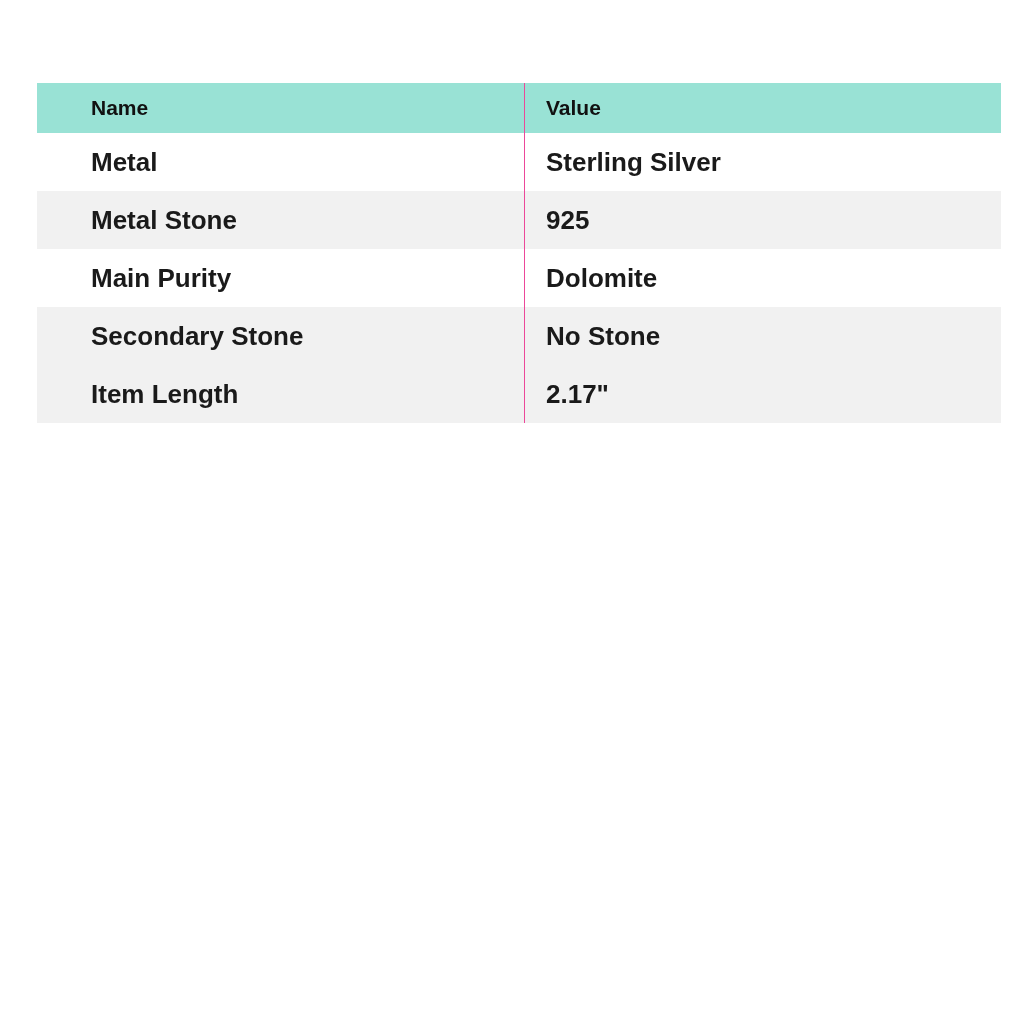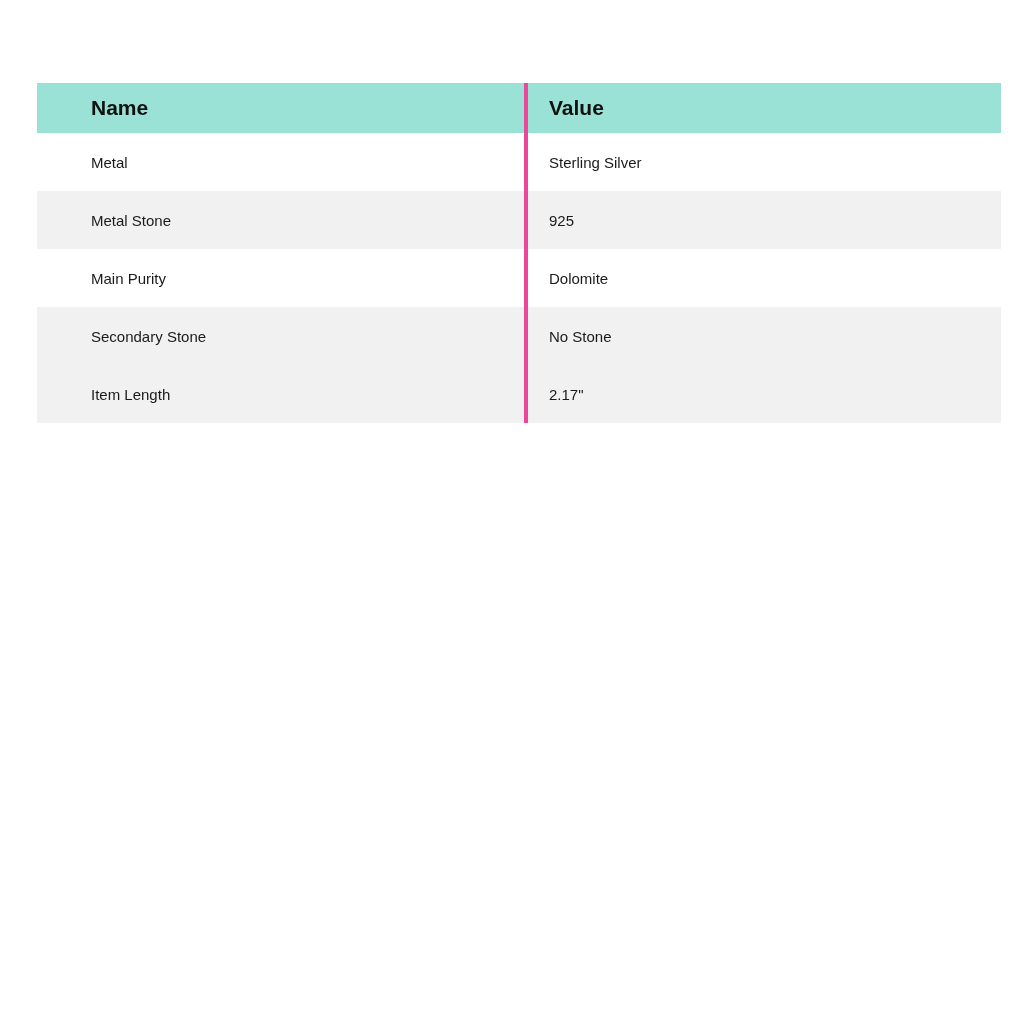--- a/index.html
+++ b/index.html
@@ -24,22 +24,22 @@
     border-collapse: separate;
     border-spacing: 0;
     table-layout: fixed;
   }
 
   col.col-name  { width: 487px; }
   col.col-value { width: 477px; }
 
   th.cell, td.cell {
     text-align: left;
-    font-size: 15px;
-    font-weight: 400;
+    font-size: 26px;
+    font-weight: 700;
     vertical-align: middle;
     overflow: hidden;
     white-space: nowrap;
   }
 
   thead th.cell {
     height: 50px;
     background: var(--header-bg, #99e2d5);
     font-size: 21px;
     font-weight: 700;
@@ -49,21 +49,21 @@
   tbody td.cell {
     height: 58px;
     background: var(--row-bg, #ffffff);
   }
 
   tbody tr.alt td.cell {
     background: var(--row-alt-bg, #f1f1f1);
   }
 
   .name-cell  { padding-left: 54px; }
-  .value-cell { padding-left: 21px; border-left: 4px solid #ec4899; }
+  .value-cell { padding-left: 21px; border-left: 1px solid #ec4899; }
 </style>
 </head>
 <body>
 
 <div class="spec-table-wrap">
   <table class="spec-table">
     <colgroup>
       <col class="col-name">
       <col class="col-value">
     </colgroup>

